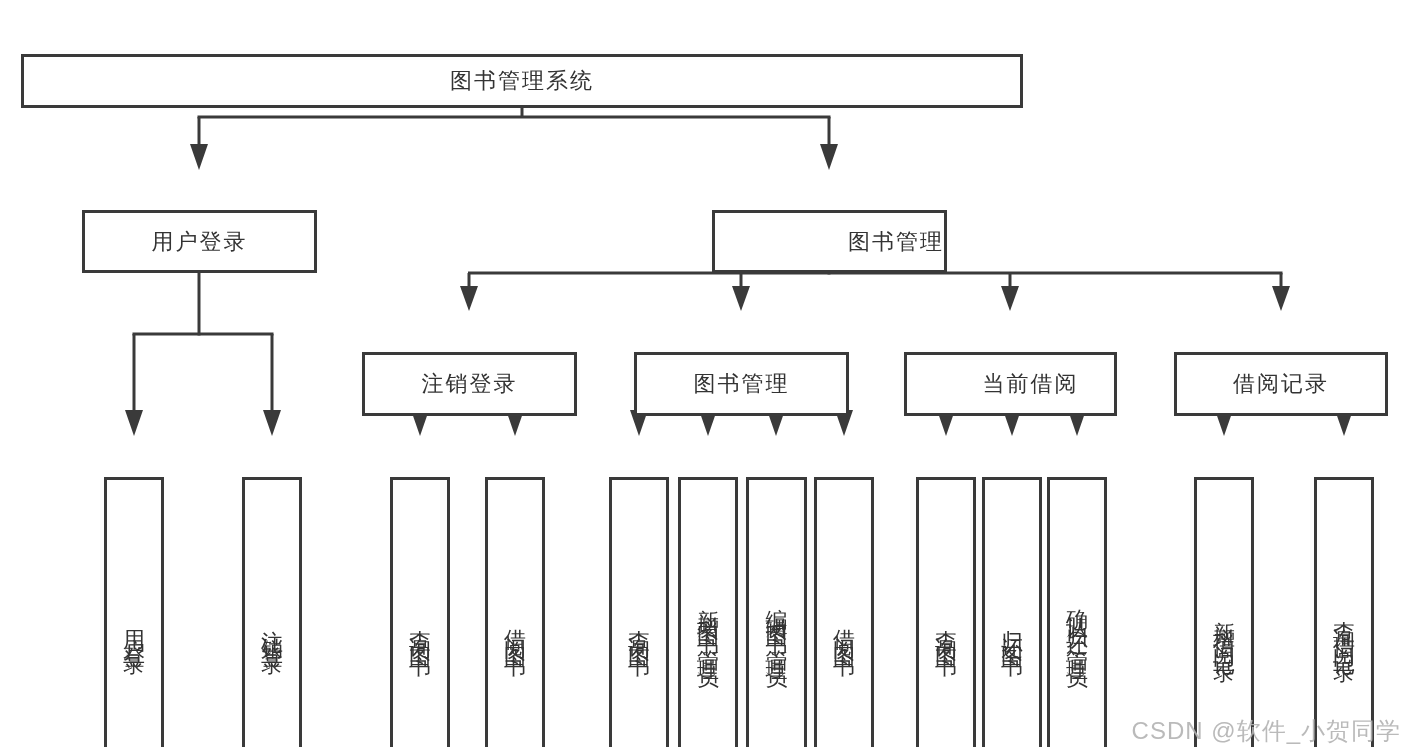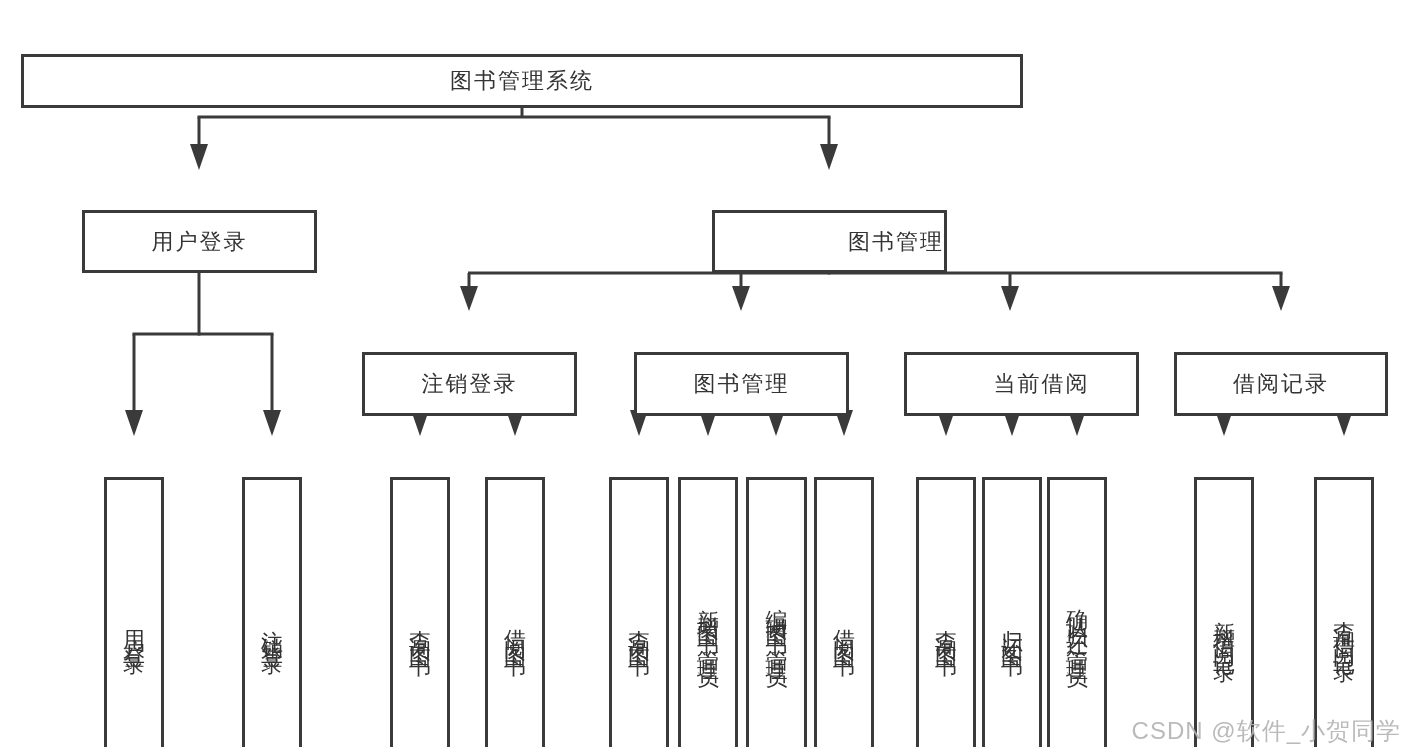--- a/index.html
+++ b/index.html
@@ -147,21 +147,21 @@
   <div class="node node-h" style="left:712px; top:170px; width:235px; height:63px;justify-content:flex-end;">
     <span>图书管理</span>
   </div>
 
   <div class="node node-h" style="left:362px; top:312px; width:215px; height:64px;">
     <span>注销登录</span>
   </div>
   <div class="node node-h" style="left:634px; top:312px; width:215px; height:64px;">
     <span>图书管理</span>
   </div>
-  <div class="node node-h" style="left:904px; top:312px; width:235px; height:64px;padding-left:40px;">
+  <div class="node node-h" style="left:904px; top:312px; width:213px; height:64px;padding-left:40px;">
     <span>当前借阅</span>
   </div>
   <div class="node node-h" style="left:1174px; top:312px; width:214px; height:64px;">
     <span>借阅记录</span>
   </div>
 
   <div class="node node-v" style="left:104px; top:437px; width:60px; height:303px;">
     <span>用户登录</span>
   </div>
   <div class="node node-v" style="left:242px; top:437px; width:60px; height:303px;">

